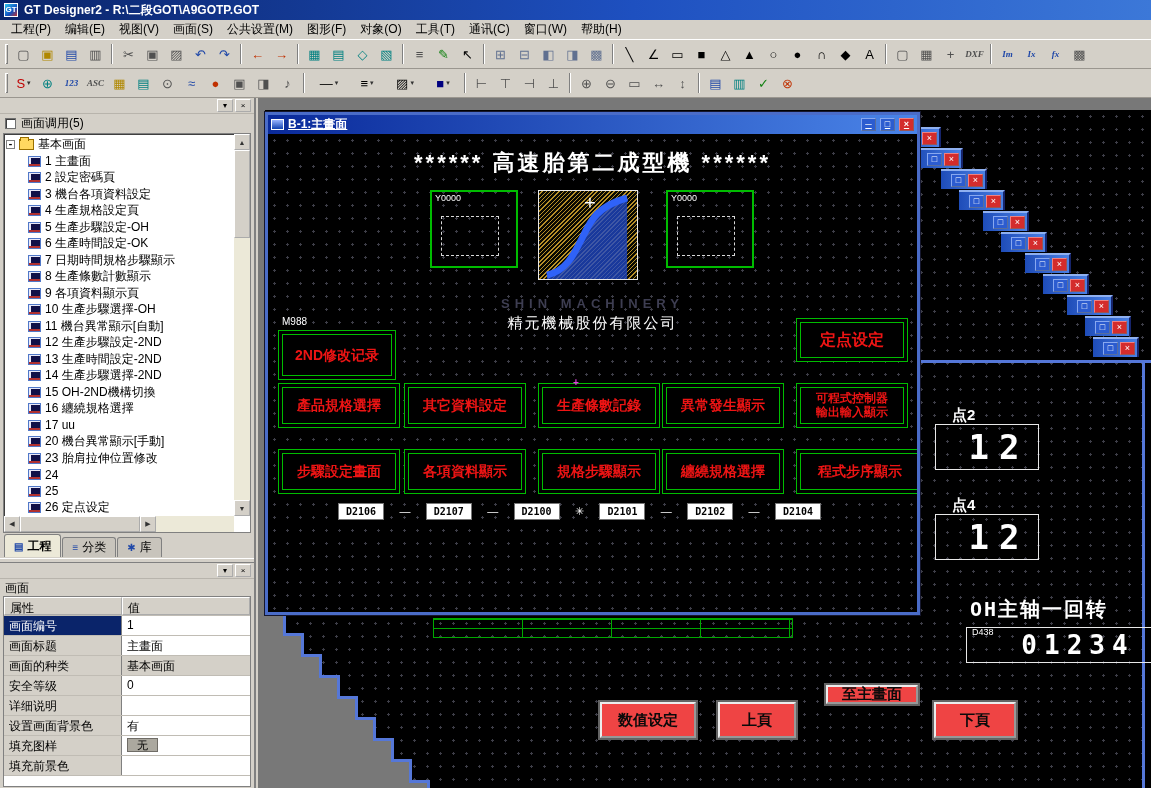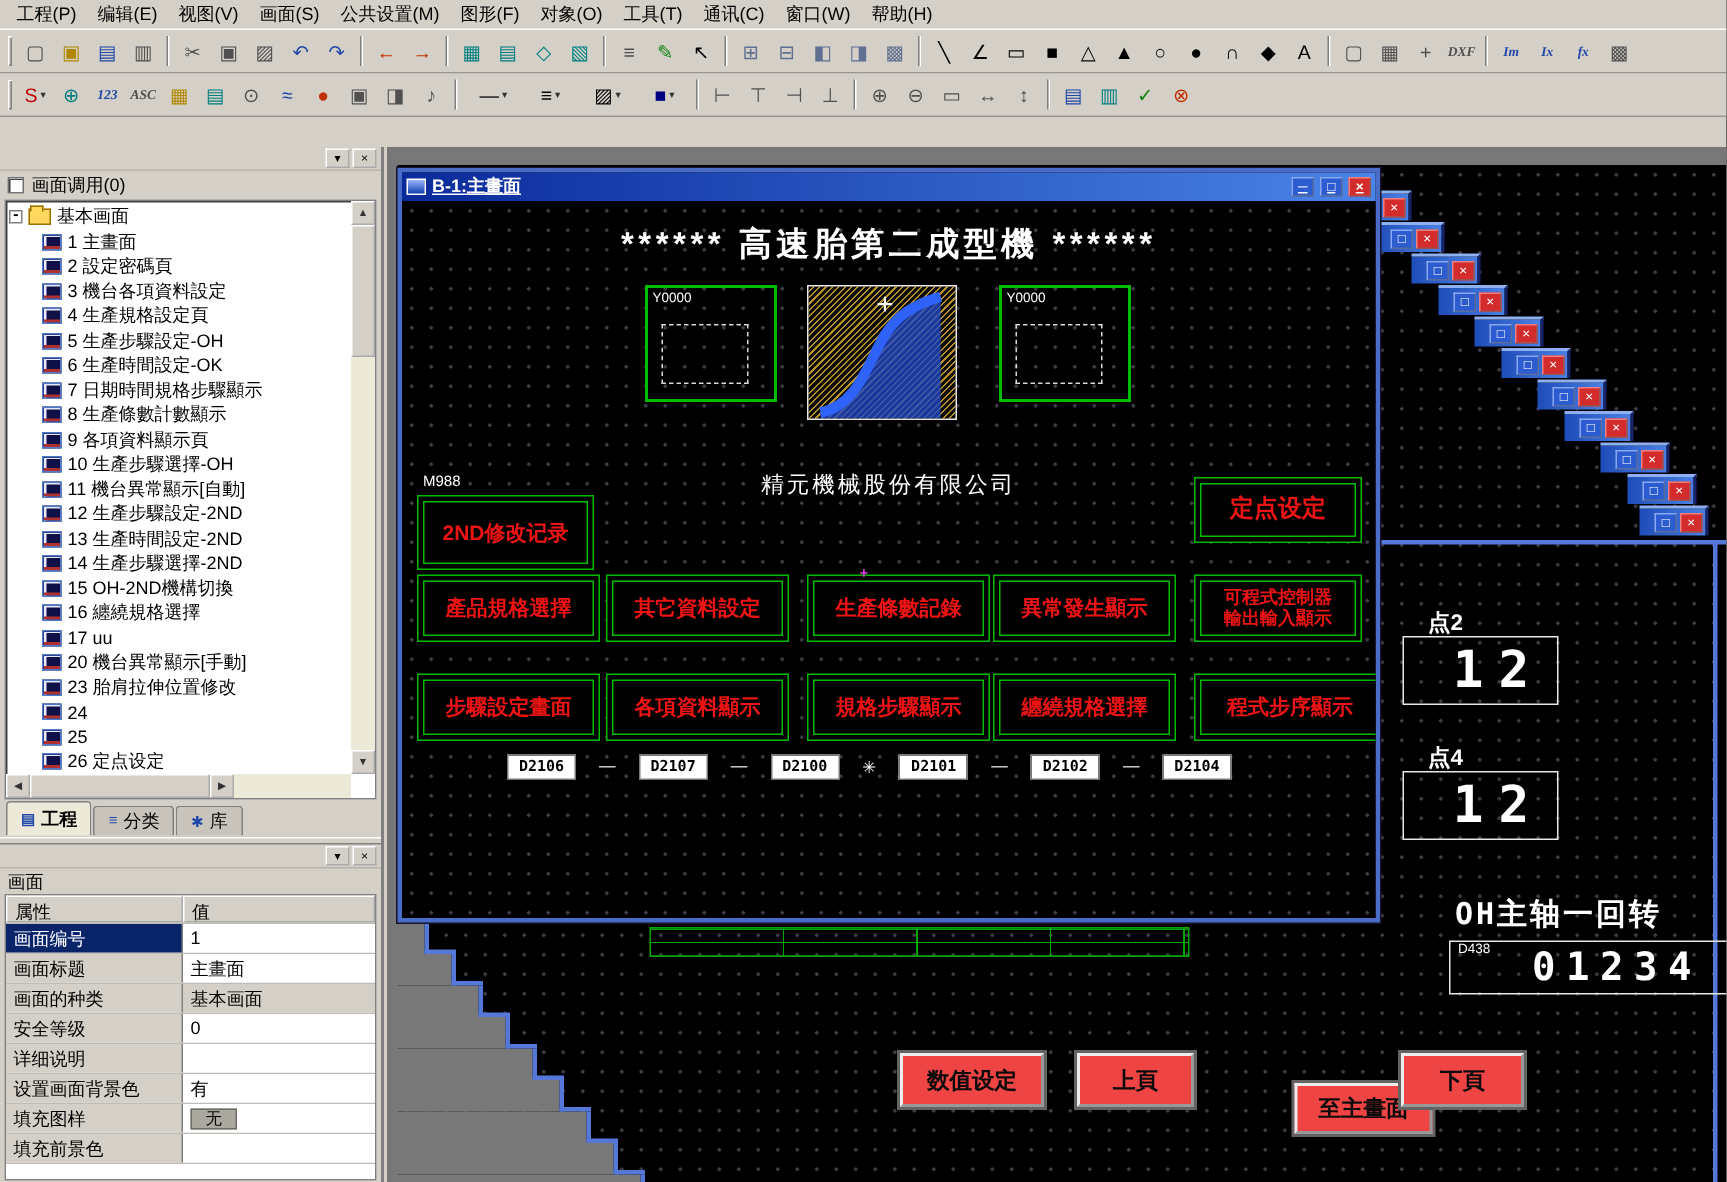--- a/index.html
+++ b/index.html
@@ -130,20 +130,24 @@
   .dbox { width:46px; height:17px; background:#fff; border:1px solid #777; color:#000;
     font:bold 10px/15px "DejaVu Sans Mono",monospace; text-align:center; }
   .dsep { color:#fff; font-size:11px; }
   .pink-mark { position:absolute; color:#e040e0; font-size:10px; font-weight:bold; }
 </style>
 </head>
 <body>
 
 <div id="app">
 
+  <div class="titlebar">
+    <span class="appico">GT</span>
+    <span>GT Designer2 - R:\二段GOT\A9GOTP.GOT</span>
+  </div>
 
   <div class="menubar" id="menubar">
       <span class="menu-item">工程(P)</span>
       <span class="menu-item">编辑(E)</span>
       <span class="menu-item">视图(V)</span>
       <span class="menu-item">画面(S)</span>
       <span class="menu-item">公共设置(M)</span>
       <span class="menu-item">图形(F)</span>
       <span class="menu-item">对象(O)</span>
       <span class="menu-item">工具(T)</span>
@@ -389,21 +393,21 @@
       </span>
     </div>
 
   <div class="sidebar">
     <div class="panel-minibar">
       <span class="mini">▾</span>
       <span class="mini">×</span>
     </div>
     <div class="check-row">
       <span class="checkbox"></span>
-      <span>画面调用(0)</span>
+      <span>画面调用(5)</span>
     </div>
     <div class="treebox">
       <div class="tree-content">
         <div class="tree-root">
           <span class="expander">-</span>
           <span class="folder"></span>
           <span>基本画面</span>
         </div>
         <div id="treelist">
             <div class="tree-item">
@@ -583,21 +587,21 @@
       </div>
       <div class="rr-mach" style="left:712px;top:498px">OH主轴一回转</div>
       <div class="rr-dlabel" style="left:714px;top:529px">D438</div>
       <div class="seg-box" style="left:708px;top:529px;width:200px;height:36px">
         <span class="seg" style="font-size:26px;letter-spacing:7px">01234</span>
       </div>
       <div class="green-frag" style="left:175px;top:520px;width:360px;height:20px"></div>
       <div id="rear-buttons">
           <div class="gray-btn" style="left: 342px; top: 604px; width: 96px; height: 36px;">数值设定</div>
           <div class="gray-btn" style="left: 460px; top: 604px; width: 78px; height: 36px;">上頁</div>
-          <div class="gray-btn" style="left: 568px; top: 624px; width: 92px; height: 34px; margin-left: 37px;">至主畫面</div>
+          <div class="gray-btn" style="left: 568px; top: 587px; width: 92px; height: 19px;">至主畫面</div>
           <div class="gray-btn" style="left: 676px; top: 604px; width: 82px; height: 36px;">下頁</div>
         </div>
     </div>
 
     <div id="cascade">
         <div class="frag" style="left: 637px; top: 29px; z-index: 30;">
           <span class="wbtn">□</span>
           <span class="wbtn close">×</span>
         </div>
         <div class="frag" style="left: 659px; top: 50px; z-index: 29;">
@@ -683,20 +687,21 @@
             <path d="M8,86 C28,82 36,64 44,48 C52,32 58,16 90,7" stroke="#2f62f8" stroke-width="7" fill="none"></path>
             <path d="M52,7 L52,17 M47,12 L57,12" stroke="#ffffff" stroke-width="1.5"></path>
           </svg>
         </div>
 
         <div class="ybox" style="left:398px;top:56px;width:88px;height:78px">
           <span class="ylab">Y0000</span>
           <span class="ydash"></span>
         </div>
 
+        <div class="en-text">SHIN MACHINERY</div>
         <div class="company">精元機械股份有限公司</div>
         <div class="mlabel" style="left:14px;top:182px">M988</div>
 
         <div class="gbtn" style="left:10px;top:196px;width:118px;height:50px">
           <div class="gbtn-in" style="font-size:14px">2ND修改记录</div>
         </div>
         <div class="gbtn" style="left:528px;top:184px;width:112px;height:44px">
           <div class="gbtn-in" style="font-size:16px">定点设定</div>
         </div>
 

